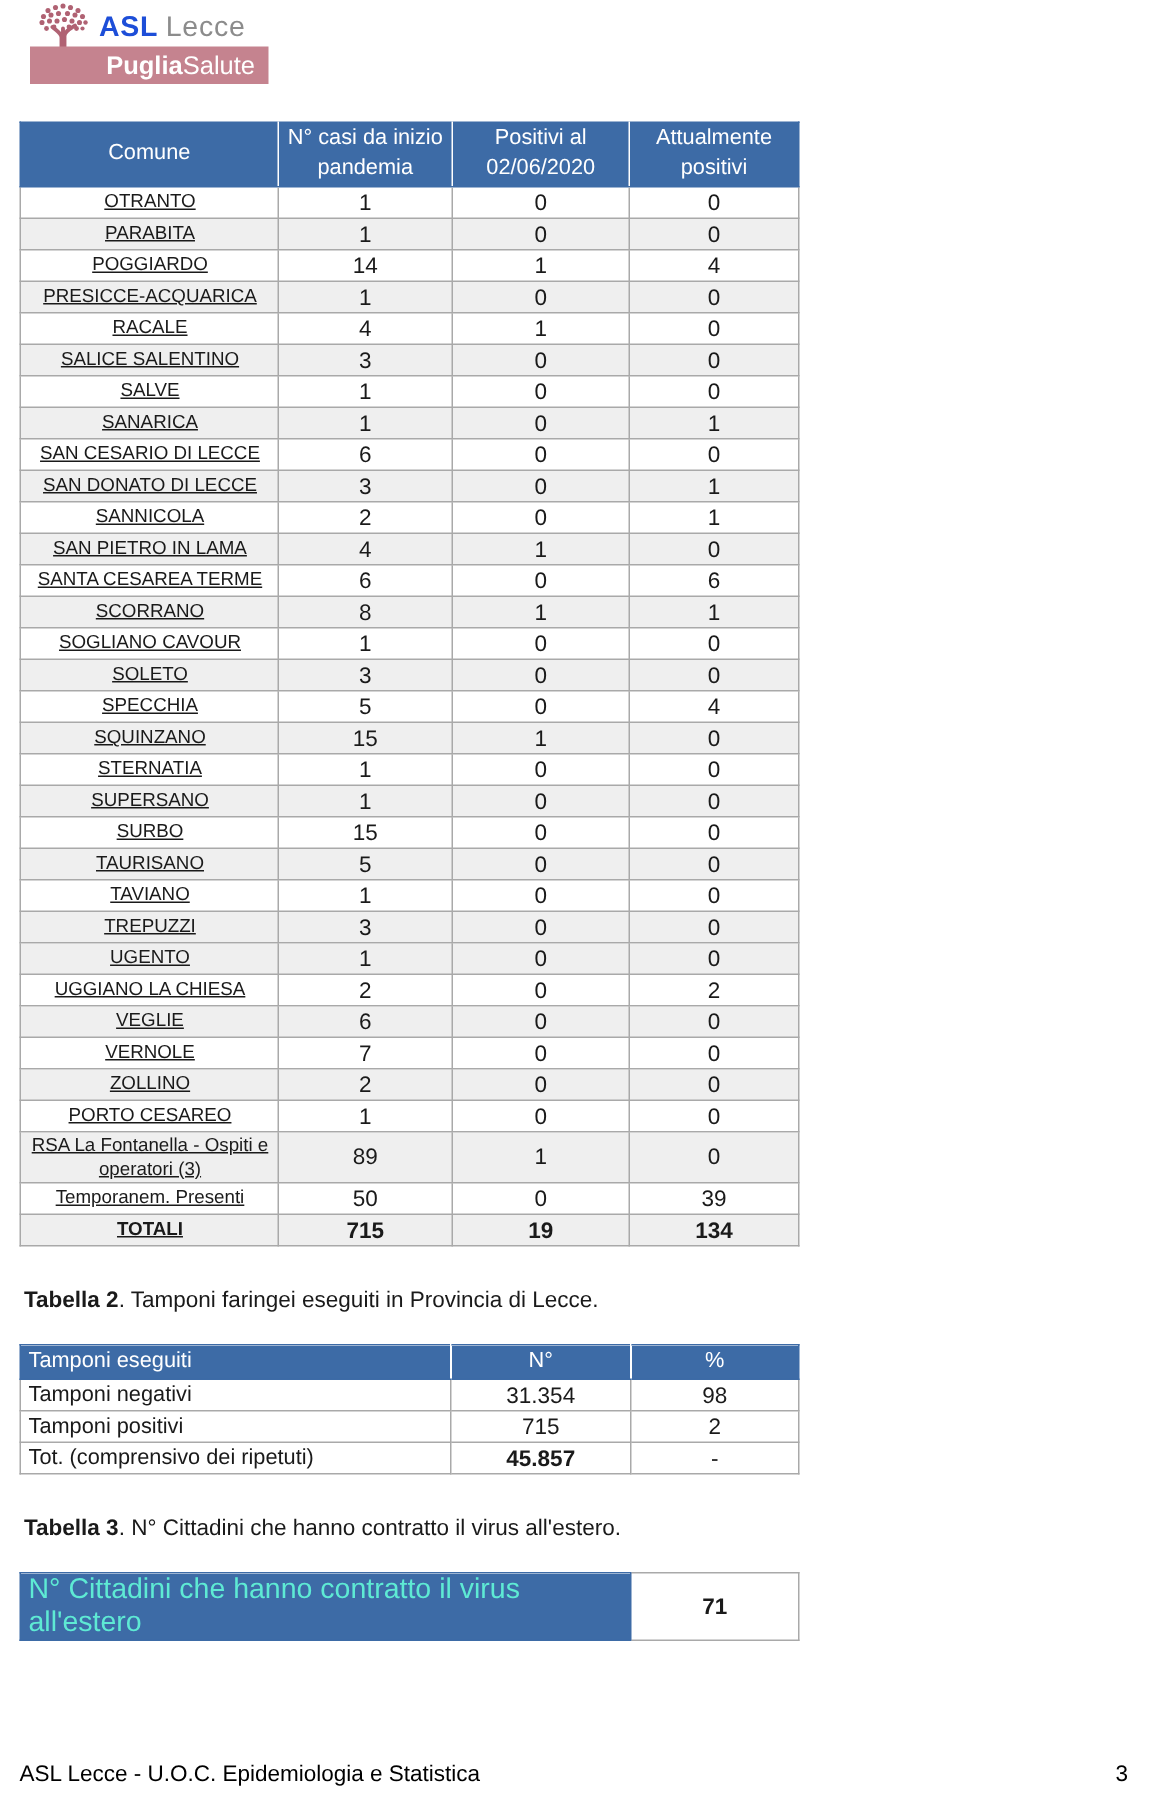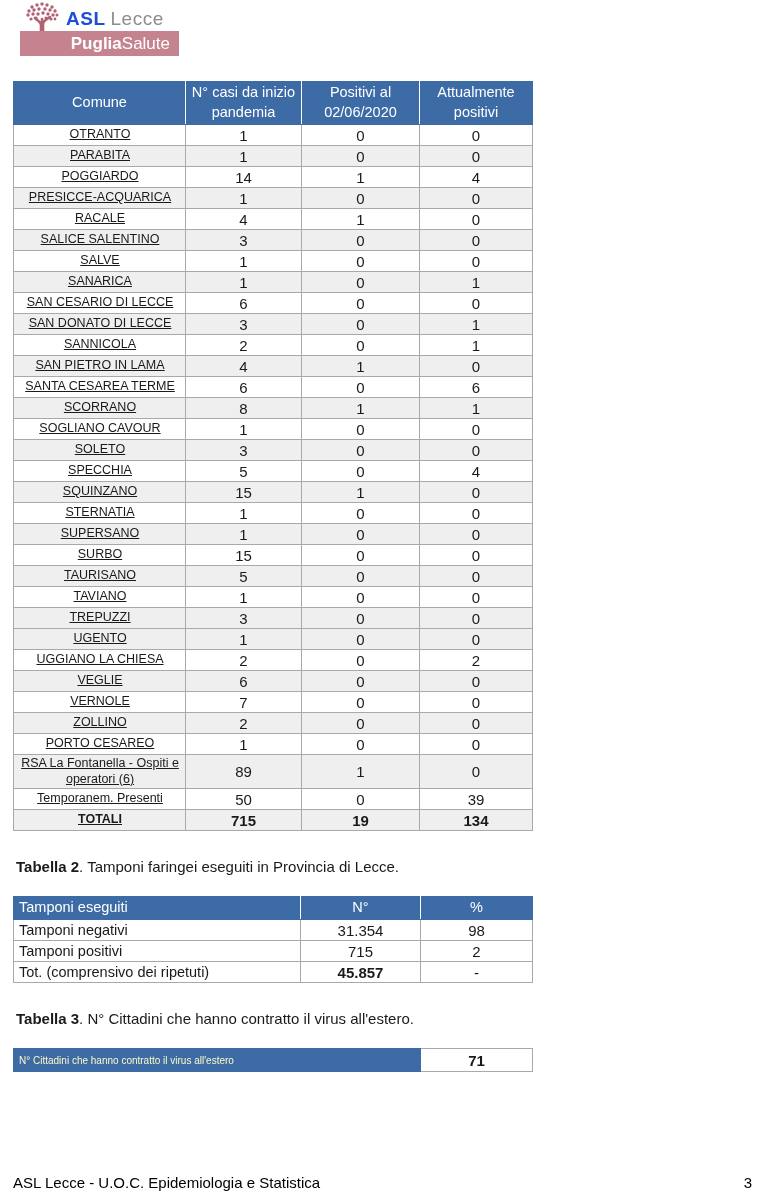--- a/index.html
+++ b/index.html
@@ -43,21 +43,21 @@
   #t2{margin-top:19px;padding-left:33px;}
   #t2 thead th{height:23px;}
   #t2 thead th.lft{text-align:left;padding-left:5px;}
   #t2 tbody td{height:21px;font-size:15px;text-align:center;}
   #t2 tbody td.name{text-align:left;font-size:14.5px;padding-left:5px;}
   #t2 tbody td.bv{font-weight:bold;}
   
   #t3{margin-top:19px;}
   #t3 td{height:23px;font-size:15px;}
   #t3 td.lbl{
-    background:#3d6ba6;color:#fef9c3;font-size:10px;padding-left:5px;
+    background:#3d6ba6;color:#5eead4;font-size:19px;padding-left:5px;
     border:1px solid #3d6ba6;
   }
   #t3 td.val{text-align:center;font-weight:bold;}
   
   .footer{
     position:absolute;left:13px;right:20px;top:1174px;display:flex;
     justify-content:space-between;font-size:15px;color:#000;
   }
 </style>
 </head>
@@ -295,21 +295,21 @@
           <td>0</td>
           <td>0</td>
         </tr>
         <tr>
           <td class="name">PORTO CESAREO</td>
           <td>1</td>
           <td>0</td>
           <td>0</td>
         </tr>
         <tr class="odd">
-          <td class="name">RSA La Fontanella - Ospiti e operatori (6)</td>
+          <td class="name">RSA La Fontanella - Ospiti e operatori (3)</td>
           <td>89</td>
           <td>1</td>
           <td>0</td>
         </tr>
         <tr>
           <td class="name">Temporanem. Presenti</td>
           <td>50</td>
           <td>0</td>
           <td>39</td>
         </tr>

